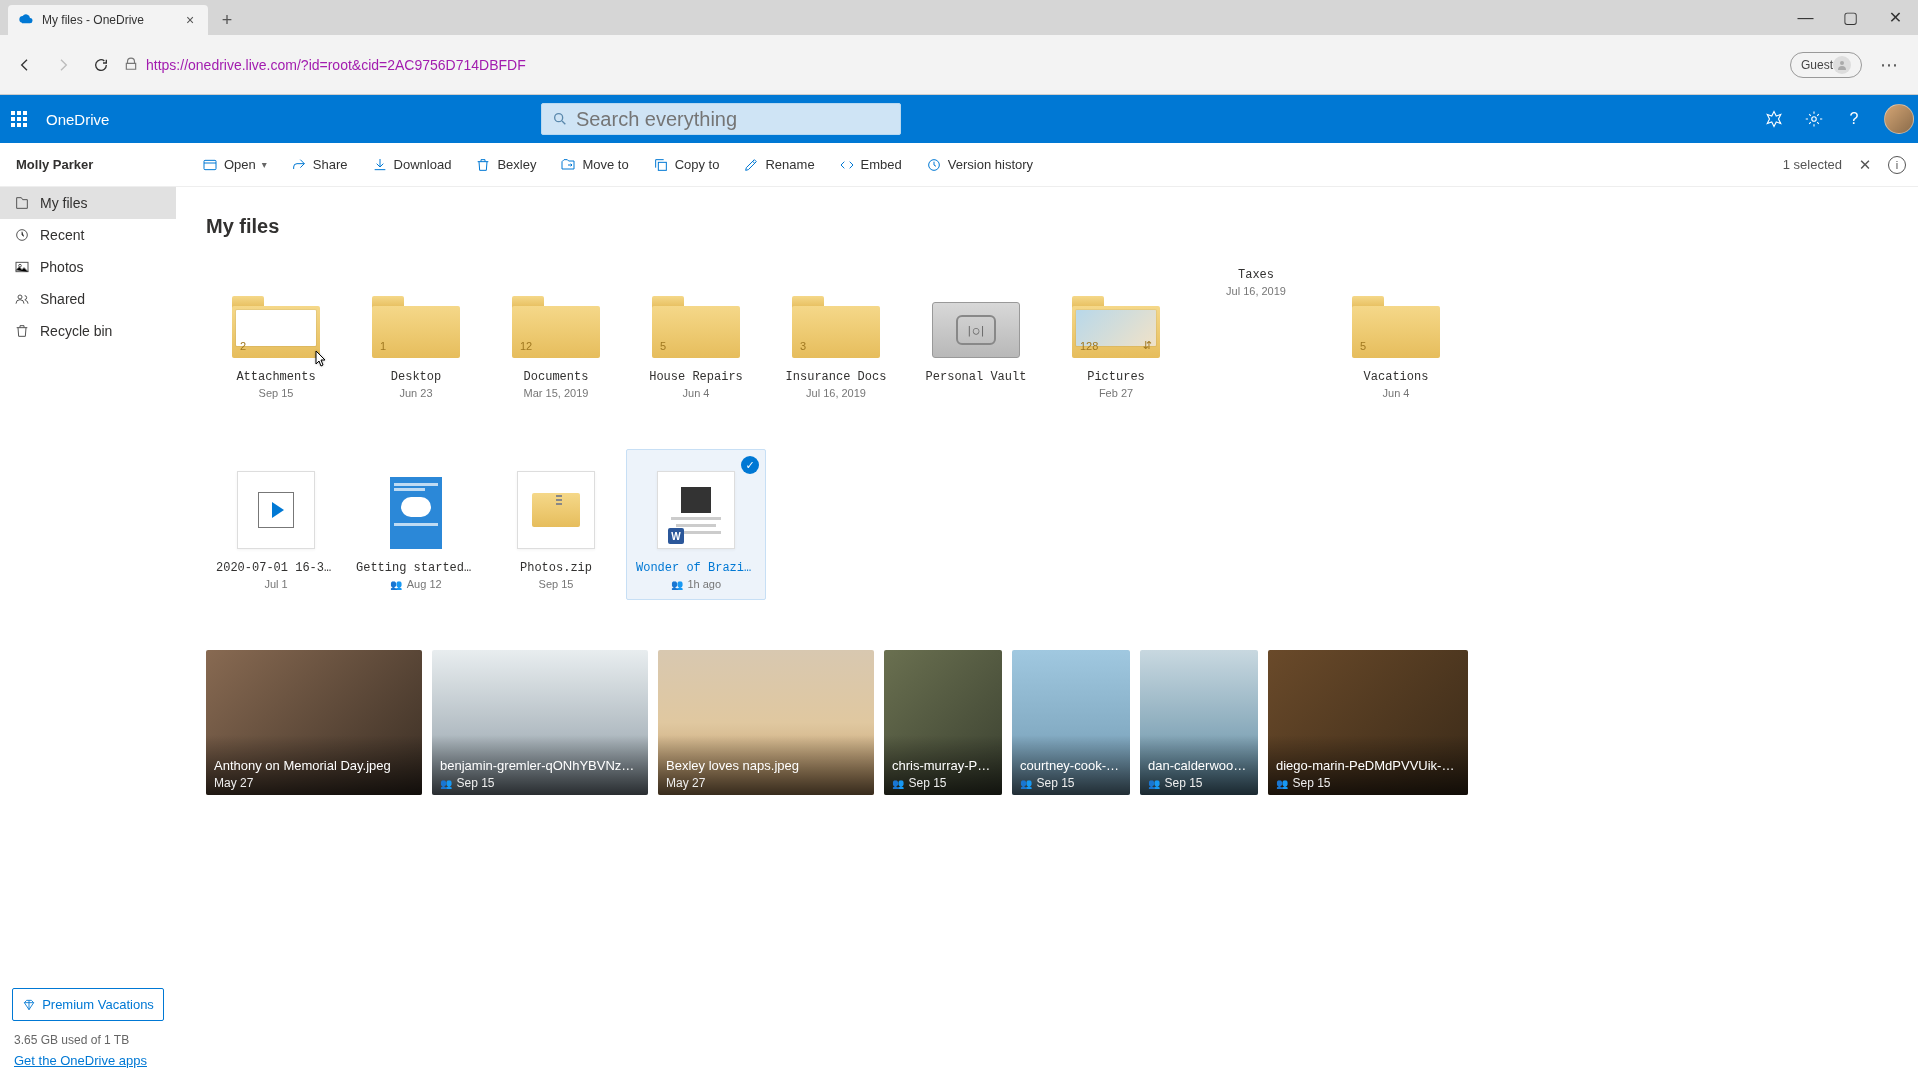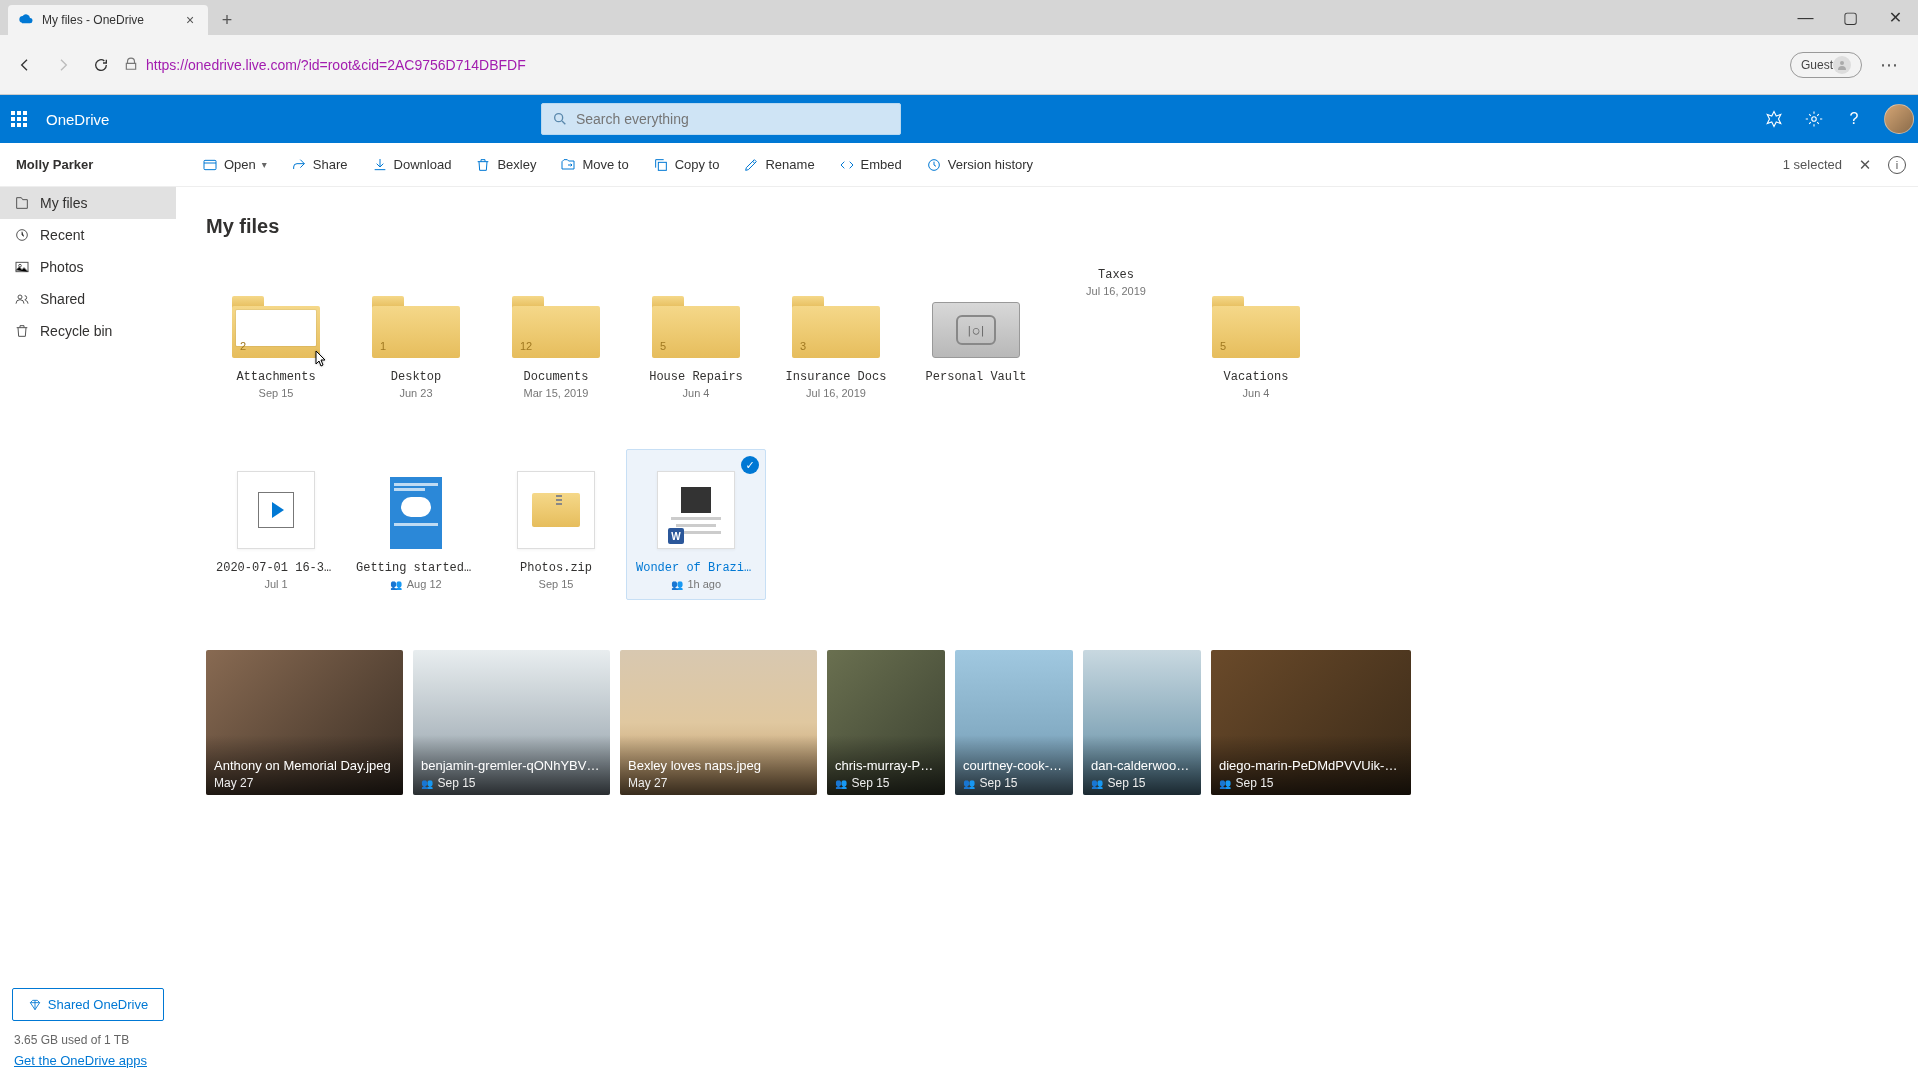--- a/index.html
+++ b/index.html
@@ -22,21 +22,21 @@
 .guest-pill { border: 1px solid #999; border-radius: 14px; padding: 3px 10px; display: flex; align-items: center; font-size: 12px; color: #444;}
 .guest-avatar { width: 18px; height: 18px; border-radius: 50%; background: #ddd; display:flex; align-items:center; justify-content:center; font-size: 11px; color:#888;}
 .more-icon { padding: 0 10px; color: #555; font-size: 18px;}
 
 
 .od-header { height: 48px; background: #0078D4; display: flex; align-items: center; color: #fff; padding: 0 4px; }
 .waffle { width: 30px; height: 30px; display: grid; grid-template-columns: repeat(3, 4px); grid-template-rows: repeat(3, 4px); gap: 2px; place-content: center;}
 .waffle span { background: #fff; width: 4px; height: 4px;}
 .od-brand { font-size: 15px; font-weight: 500; margin-left: 12px;}
 .od-search { margin: 0 auto; width: 360px; height: 32px; background: #cfe4f5; border-radius: 2px; border: 1px solid #b8d8f0; display: flex; align-items: center; padding: 0 10px; gap: 8px;}
-.od-search input { background: transparent; border: none; outline: none; flex: 1; font-size: 14px; color: #701a75;}
+.od-search input { background: transparent; border: none; outline: none; flex: 1; font-size: 20px; color: #701a75;}
 .od-header-right { margin-left: auto; display: flex; align-items: center; gap: 20px;}
 .hdr-icon { width: 20px; height: 20px; display: flex; align-items: center; justify-content: center; color: #fff; font-size: 16px;}
 .avatar-img { width: 30px; height: 30px; border-radius: 50%; background: linear-gradient(135deg,#d4a574,#8a6b4a); border: 1px solid rgba(255,255,255,.4);}
 
 
 .cmd-bar { height: 44px; display: flex; align-items: center; padding: 0 12px; border-bottom: 1px solid #eee; font-size: 13px; color: #333;}
 .username { font-weight: 600; color: #323130; padding: 0 4px; width: 180px; flex-shrink:0;}
 .cmds { display: flex; align-items: center; gap: 4px;}
 .cmd { display: flex; align-items: center; gap: 6px; padding: 6px 10px; cursor: pointer;}
 .cmd .i { width: 16px; height: 16px; display: flex; align-items: center; justify-content: center; color: #0078D4;}
@@ -94,21 +94,21 @@
 .zip-thumb .zf { width: 48px; height: 34px; background: linear-gradient(#f5d889,#e6bd5c); border-radius: 2px; position: relative;}
 .zip-thumb .zf::after { content: ""; position: absolute; top: 2px; left: 50%; width: 6px; height: 10px; background: repeating-linear-gradient(#888 0 2px, transparent 2px 4px);}
 
 
 .imgs-row { display: flex; gap: 10px; margin-top: 20px; flex-wrap: wrap;}
 .img-card { position: relative; height: 145px; border-radius: 2px; overflow: hidden; cursor: pointer; flex-shrink:0;}
 .img-card .fill { position: absolute; inset: 0;}
 .img-card .grad { position: absolute; left:0; right:0; bottom:0; height: 60px; background: linear-gradient(transparent, rgba(0,0,0,.7));}
 .img-card .lbl { position: absolute; left: 8px; bottom: 22px; color: #fff; font-size: 13px; white-space: nowrap; overflow: hidden; text-overflow: ellipsis; right: 8px;}
 .img-card .dt { position: absolute; left: 8px; bottom: 5px; color: #eee; font-size: 12px; display:flex; align-items:center; gap:4px;}
-.w-big { width: 197px;} .w-med { width: 118px;} .w-lg { width: 200px;}
+.w-big { width: 216px;} .w-med { width: 118px;} .w-lg { width: 200px;}
 
 
 .cursor { position: absolute; left: 315px; top: 350px; width: 12px; height: 18px; pointer-events: none; z-index: 999;}
 .cursor svg { filter: drop-shadow(0 0 1px rgba(0,0,0,.3));}
 </style>
 </head>
 <body>
 
 <div class="browser-chrome">
   <div class="tab-strip">
@@ -333,21 +333,21 @@
             <path fill="none" stroke="#555" stroke-width="1.5" d="M4 7h16M9 7V4h6v3M6 7l1 13h10l1-13"></path>
           </svg>
         </span>
         <span>Recycle bin</span>
       </div>
     <div class="sb-spacer"></div>
     <div class="premium-btn">
         <svg width="14" height="14" viewBox="0 0 24 24">
           <path fill="none" stroke="#0078D4" stroke-width="1.5" d="M4 8l4-4h8l4 4-8 12z M4 8h16M12 4v16"></path>
         </svg>
-        <span>Shared OneDrive</span>
+        <span>Premium Vacations</span>
       </div>
     <div class="storage">3.65 GB used of 1 TB</div>
     <div class="get-apps">Get the OneDrive apps</div>
   </div>
 
   <div class="content">
     <div class="pg-title">My files</div>
 
     <div class="files-grid" id="folders-grid">
         <div class="item-tile">
@@ -407,20 +407,33 @@
     <div class="f-meta">Jul 16, 2019</div>
         </div>
         <div class="item-tile">
           <div class="thumb-box">
             <div class="vault">
               <div class="vault-dial">|○|</div>
             </div>
           </div>
     <div class="f-name">Personal Vault</div>
     <div class="f-meta"></div>
+        </div>
+        <div class="item-tile">
+          <div class="thumb-box">
+            <div class="folder">
+              <div class="folder-tab"></div>
+              <div class="folder-body"></div>
+              <div class="folder-overlay img"></div>
+              <span class="folder-count">128</span>
+              <span class="folder-shared">⇵</span>
+            </div>
+          </div>
+    <div class="f-name">Pictures</div>
+    <div class="f-meta">Feb 27</div>
         </div>
         <div class="item-tile">
     <div class="f-name">Taxes</div>
     <div class="f-meta">Jul 16, 2019</div>
         </div>
         <div class="item-tile">
           <div class="thumb-box">
             <div class="folder">
               <div class="folder-tab"></div>
               <div class="folder-body"></div>

